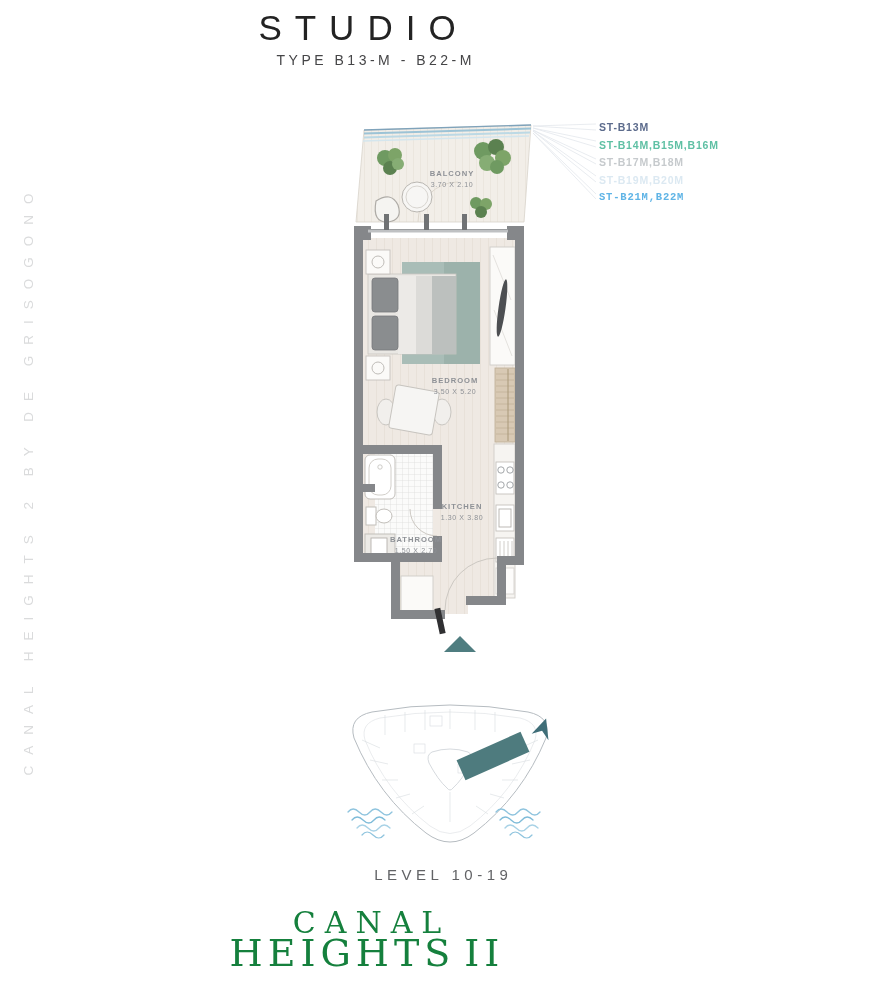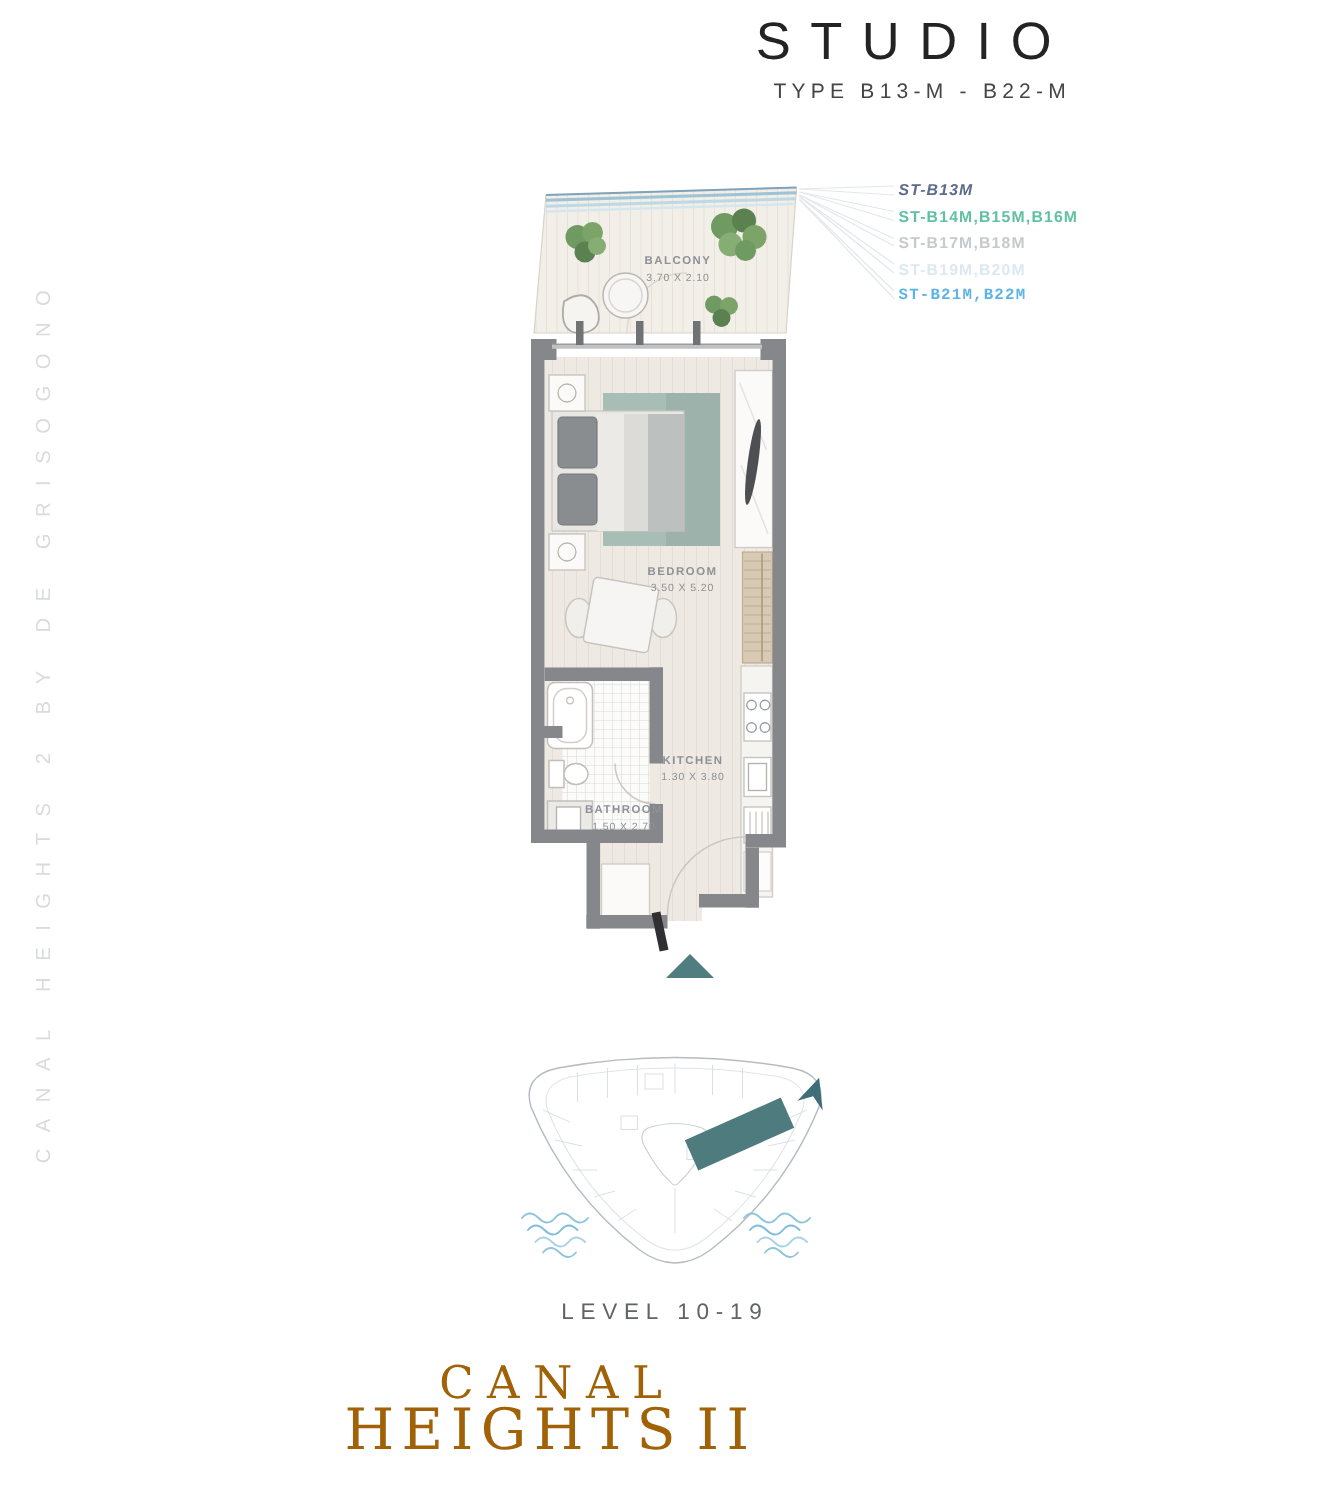--- a/index.html
+++ b/index.html
@@ -2,34 +2,34 @@
 <html><head>
 <meta charset="utf-8">
 <style>
   html,body{margin:0;padding:0;}
   body{
     width:882px;height:1000px;position:relative;overflow:hidden;
     background:#ffffff;font-family:"Liberation Sans",sans-serif;
   }
   .abs{position:absolute;}
   
-  .title-wrap{left:0;top:8px;width:714px;text-align:right;}
+  .title-wrap{left:0;top:8px;width:714px;text-align:center;}
   .title-main{font-size:35px;font-weight:300;letter-spacing:13px;color:#232323;text-indent:13px;}
   .title-sub{margin-top:4px;font-size:14px;font-weight:400;letter-spacing:3.5px;color:#454547;text-indent:3.5px;margin-left:34px;}
   
   .legend{left:599px;top:119px;}
   .legend-item{font-size:10.5px;font-weight:700;letter-spacing:.8px;line-height:17.5px;white-space:nowrap;}
   
   .watermark{
     left:-270px;top:470px;width:600px;height:18px;text-align:center;
     transform:rotate(-90deg);font-size:13.5px;letter-spacing:11px;color:#dadbdc;white-space:nowrap;
   }
   
   .level{left:0;top:866px;width:882px;text-align:center;font-size:15px;letter-spacing:4.5px;color:#626366;text-indent:4.5px;}
-  .brand{left:0;top:908px;width:734px;text-align:center;font-family:"DejaVu Serif",serif;color:#a16207;}
+  .brand{left:0;top:908px;width:734px;text-align:center;font-family:"DejaVu Serif",serif;color:#15803d;}
   .brand-l1{font-size:30px;letter-spacing:9px;line-height:30px;text-indent:9px;}
   .brand-l2{font-size:38px;letter-spacing:5px;line-height:30px;}
   .brand-num{margin-left:9px;}
   .brand-tag{margin-top:5px;font-size:8.5px;letter-spacing:1.5px;}
   
   svg text{font-family:"Liberation Sans",sans-serif;font-size:7.6px;font-weight:600;fill:#8e9196;letter-spacing:1px;text-anchor:middle;}
   svg text.dims{font-size:7px;font-weight:400;letter-spacing:.6px;}
 </style>
 </head>
 <body>
@@ -271,21 +271,21 @@
     <path d="M510,835 q5,-6 11,0 t11,0" stroke="#8fc4de" stroke-width="1.2"></path>
   </g>
 </svg>
 
 <div class="abs title-wrap">
   <div class="title-main">STUDIO</div>
   <div class="title-sub">TYPE B13-M - B22-M</div>
 </div>
 
 <div class="abs legend">
-  <div class="legend-item" style="color: rgb(92, 107, 140); font-style: italic;">ST-B13M</div>
+  <div class="legend-item" style="color: rgb(92, 107, 140);">ST-B13M</div>
   <div class="legend-item" style="color: rgb(95, 192, 164);">ST-B14M,B15M,B16M</div>
   <div class="legend-item" style="color: rgb(198, 202, 205);">ST-B17M,B18M</div>
   <div class="legend-item" style="color: rgb(220, 233, 242);">ST-B19M,B20M</div>
   <div class="legend-item" style="color: rgb(95, 180, 230); font-family: Liberation Mono, monospace;">ST-B21M,B22M</div>
 </div>
 
 <div class="abs watermark">CANAL HEIGHTS 2 BY DE GRISOGONO</div>
 
 <div class="abs level">LEVEL 10-19</div>
 

